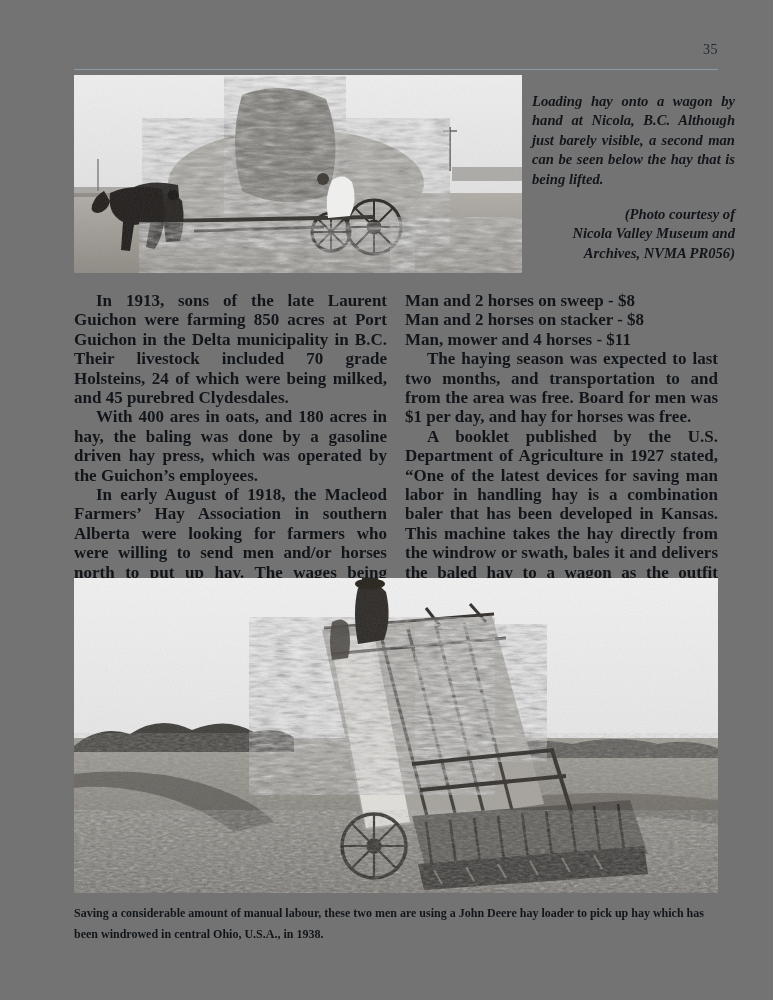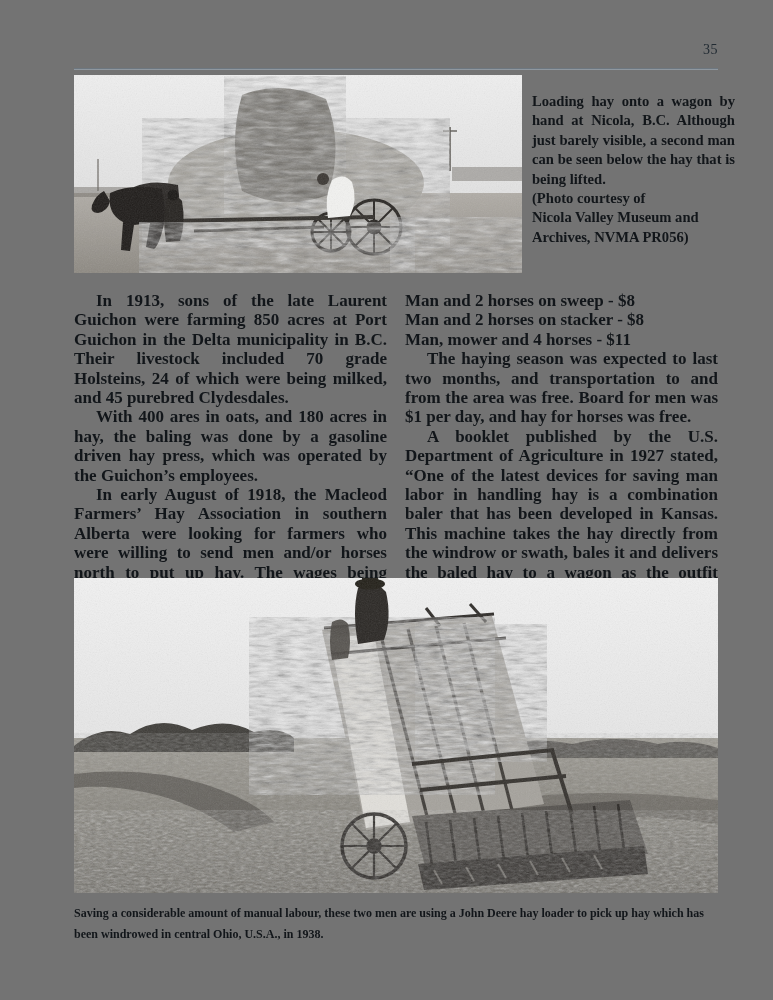--- a/index.html
+++ b/index.html
@@ -53,25 +53,26 @@
     position: absolute;
     left: 532px;
     top: 92px;
     width: 203px;
     font-size: 14.6px;
     line-height: 19.4px;
     font-weight: 700;
     text-align: justify;
     text-justify: inter-word;
     hyphens: none;
+    font-style: italic;
   }
   .caption-side .credit {
     display: block;
-    text-align: left;
-    margin-top: 0px;
+    text-align: right;
+    margin-top: 16px;
   }
   .caption-side .credit span { display: block; }
 
   
   .col {
     position: absolute;
     top: 291px;
     width: 313px;
     font-size: 17px;
     line-height: 19.4px;

